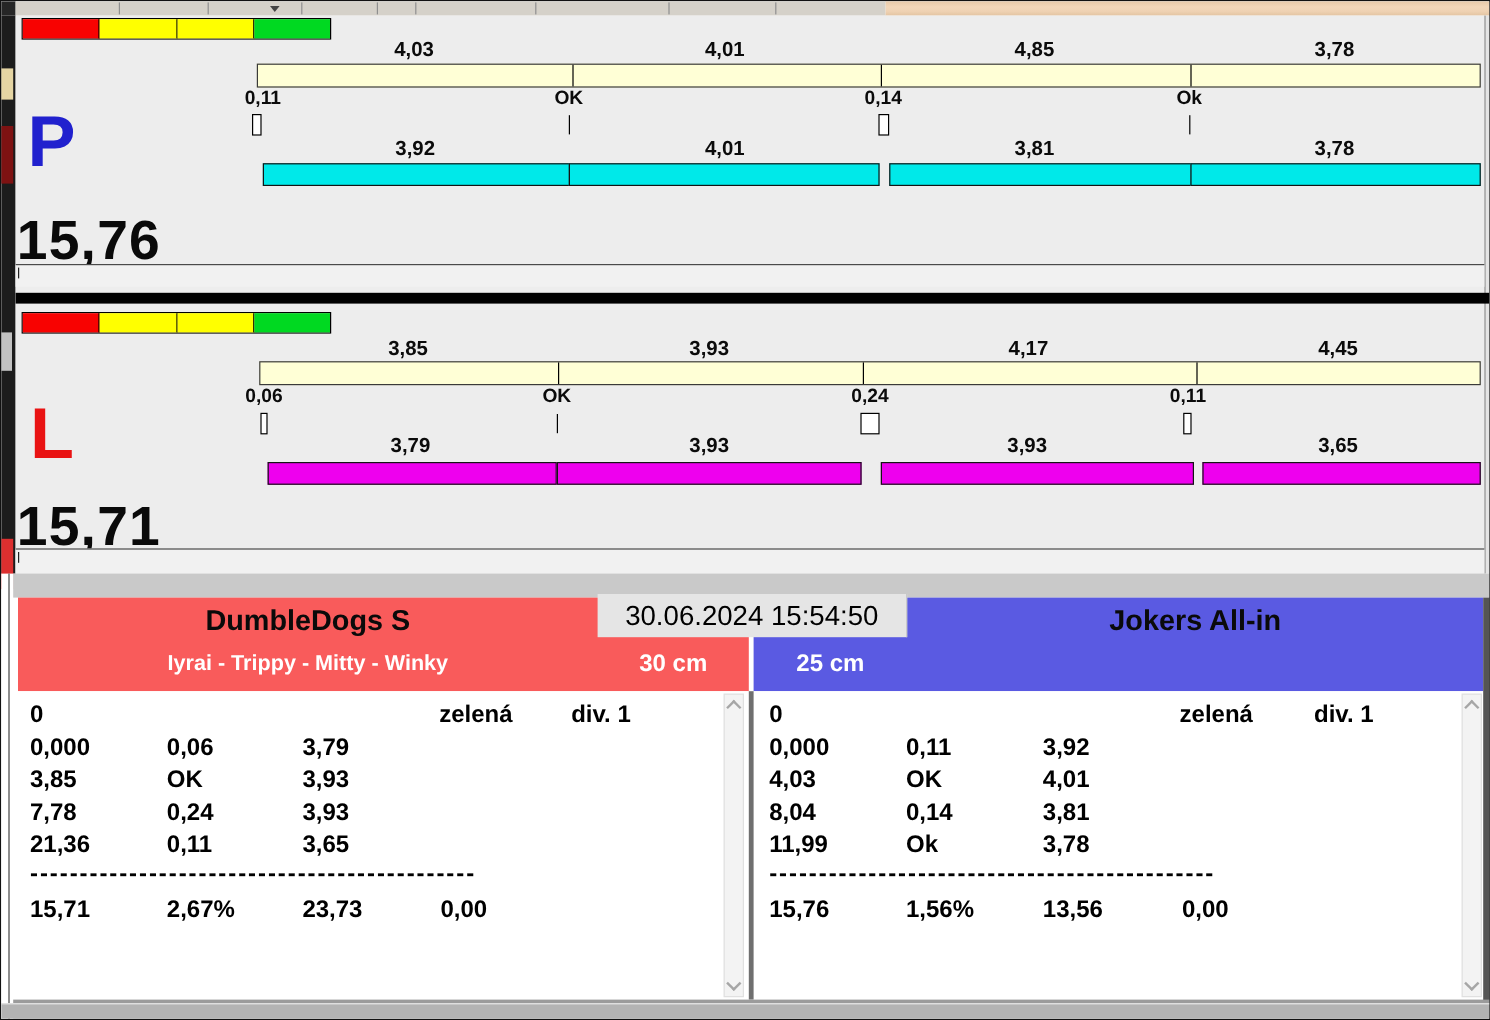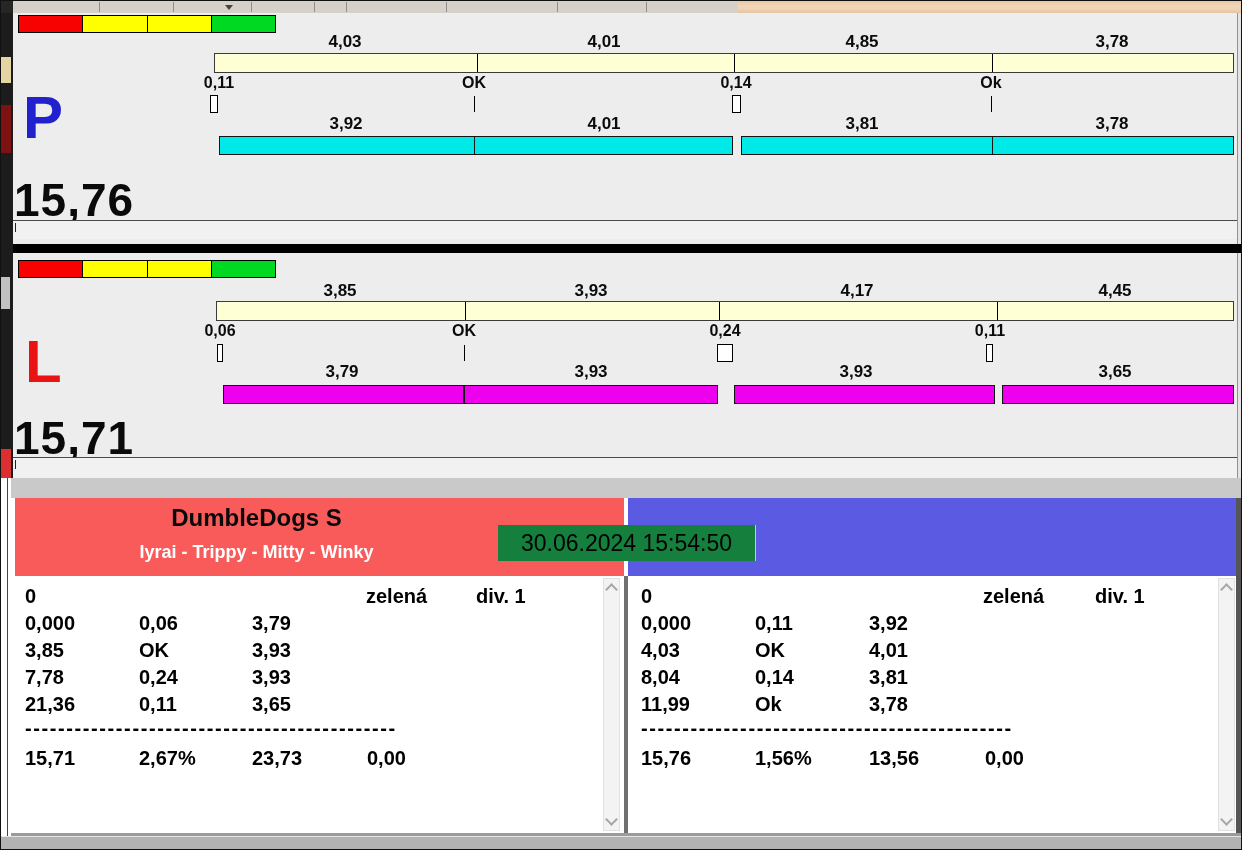--- a/index.html
+++ b/index.html
@@ -28,21 +28,21 @@
   .mbox{background:#FFF;border:1px solid #000;box-sizing:border-box;}
   .mtick{background:#000;}
   .bigletter{font-size:60px;font-weight:bold;line-height:58px;}
   .total{font-size:46px;font-weight:bold;color:#0A0A0A;letter-spacing:1px;}
   .strip{background:#F1F1F1;border-top:1px solid #4A4A4A;box-sizing:border-box;}
   .striptick{position:absolute;left:2px;top:2px;width:1px;height:9px;background:#222;}
   
   .hdrtitle{font-size:24px;font-weight:bold;color:#0A0A0A;text-align:center;white-space:nowrap;}
   .hdrsub{font-size:18px;font-weight:bold;color:#FFF;text-align:center;white-space:nowrap;}
   .hdrcm{font-size:20px;font-weight:bold;color:#FFF;text-align:center;white-space:nowrap;}
-  .datebox{background:#15803d;color:#000;font-size:23px;text-align:center;line-height:36px;white-space:nowrap;z-index:5;border-right:1px solid #C9C9C9;box-sizing:border-box;margin-top:30px;}
+  .datebox{background:#e5e5e5;color:#000;font-size:23px;text-align:center;line-height:36px;white-space:nowrap;z-index:5;border-right:1px solid #C9C9C9;box-sizing:border-box;}
   .body{background:#FFF;}
   .sbar{background:#F3F3F3;border:1px solid #E0E0E0;box-sizing:border-box;display:flex;flex-direction:column;justify-content:space-between;align-items:center;}
   .chup{width:7px;height:7px;border-left:2px solid #A6A6A6;border-top:2px solid #A6A6A6;transform:rotate(45deg);margin-top:6px;}
   .chdn{width:7px;height:7px;border-left:2px solid #A6A6A6;border-top:2px solid #A6A6A6;transform:rotate(225deg);margin-bottom:6px;}
 </style>
 </head>
 <body>
 
 <div id="screen">
 
@@ -167,20 +167,21 @@
   </div>
   <div class="a" style="left:10px;top:477px;width:1232px;height:20px;background:#C9C9C9;"></div>
 
   <div class="a" style="left:14px;top:497px;width:609px;height:78px;background:#F95B5B;"></div>
   <div class="a hdrsub" style="left:14px;top:541px;width:483px;">Iyrai - Trippy - Mitty - Winky</div>
   <div class="a hdrtitle" style="left:14px;top:503px;width:483px;">DumbleDogs S</div>
   <div class="a hdrcm" style="left:497px;top:541px;width:126px;">30 cm</div>
 
   <div class="a" style="left:627px;top:497px;width:608px;height:78px;background:#5A5AE2;"></div>
   <div class="a hdrcm" style="left:627px;top:541px;width:128px;">25 cm</div>
+  <div class="a hdrtitle" style="left:755px;top:503px;width:480px;">Jokers All-in</div>
 
   <div class="a datebox" style="left:497px;top:494px;width:258px;height:36px;">30.06.2024 15:54:50</div>
 
   <div class="a body" style="left:14px;top:575px;width:609px;height:257px;"></div>
   <div class="a body" style="left:627px;top:575px;width:608px;height:257px;"></div>
   <div class="a" style="left:623px;top:575px;width:4px;height:257px;background:#6F6F6F;"></div>
   <div class="a" style="left:1235px;top:497px;width:7px;height:338px;background:#555;"></div>
 
   <span class="cell" style="left:24px;top:584px;">0</span>
   <span class="cell" style="left:365px;top:584px;">zelená</span>

